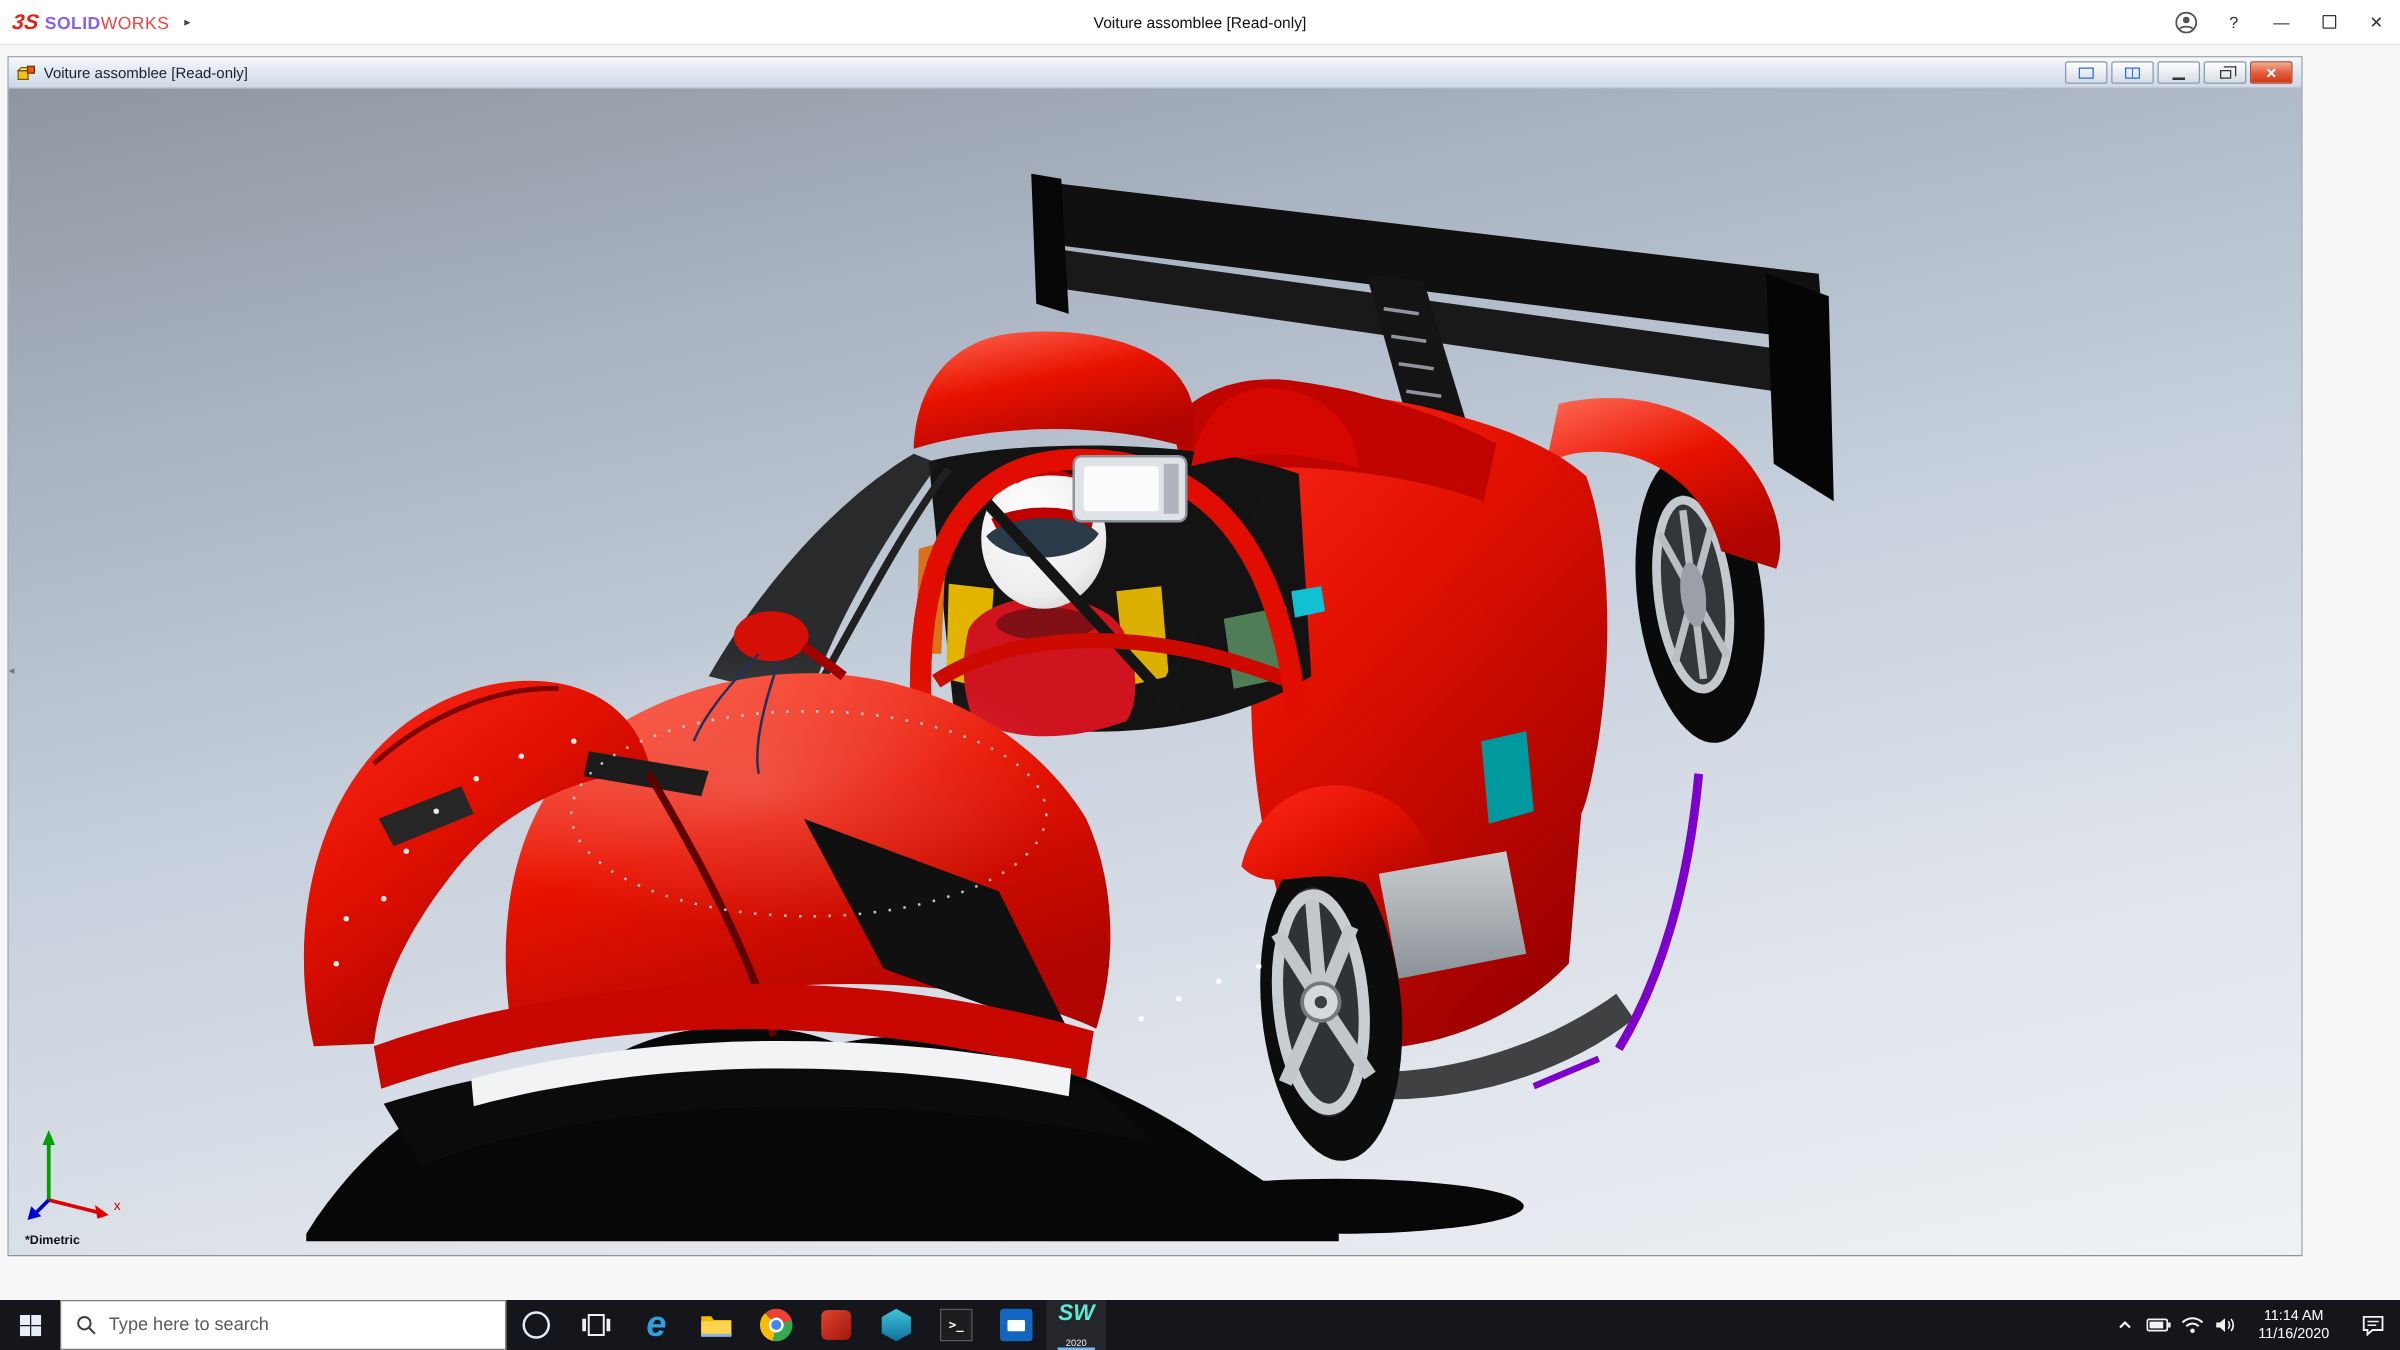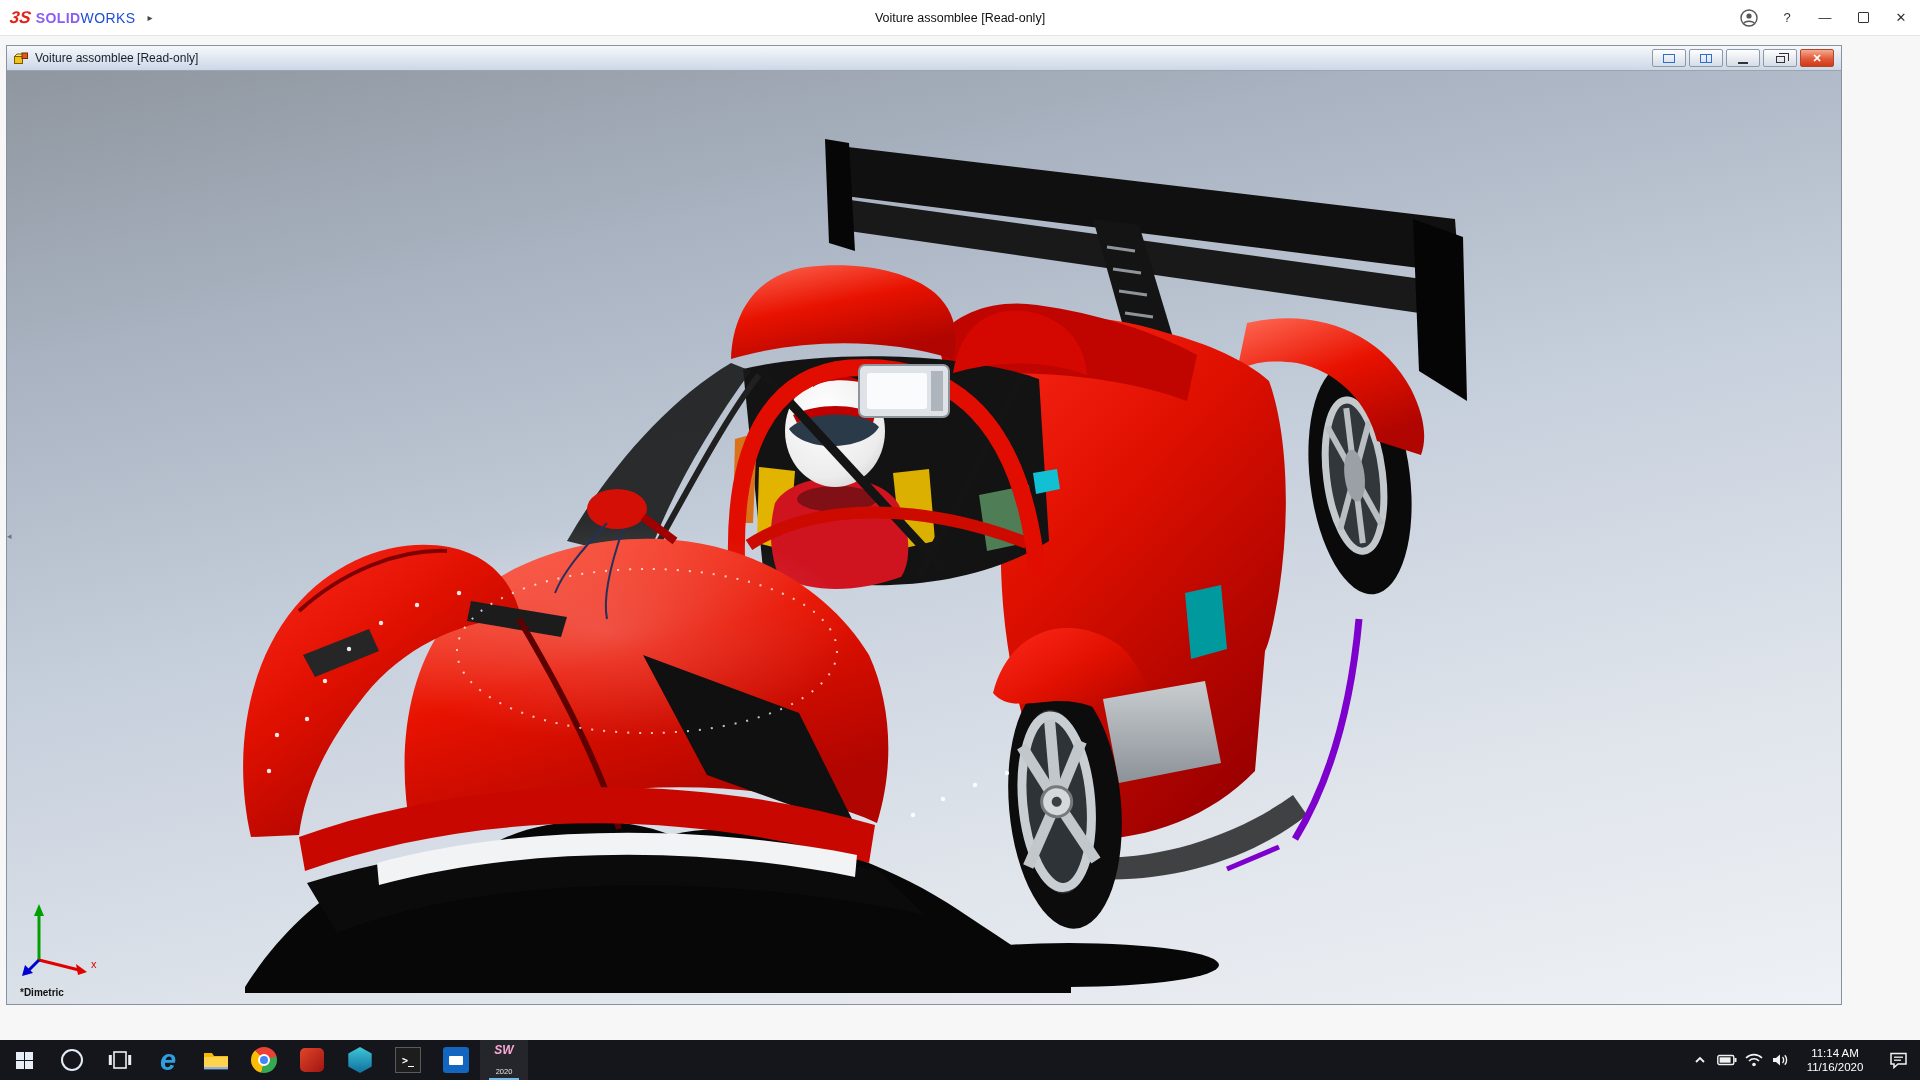--- a/index.html
+++ b/index.html
@@ -4,21 +4,21 @@
 <style>
   * { margin:0; padding:0; box-sizing:border-box; }
   html,body { width:1920px; height:1080px; overflow:hidden; font-family:"Liberation Sans",sans-serif; }
   .screen { position:relative; width:1920px; height:1080px; background:#f7f7f7; overflow:hidden; }
 
   
   .titlebar { position:absolute; top:0; left:0; width:100%; height:36px; background:#ffffff; border-bottom:1px solid #e6e6e6; display:flex; align-items:center; z-index:30; }
   .brand { display:flex; align-items:baseline; padding-left:10px; z-index:2; }
   .logo-mark { font-style:italic; font-weight:700; color:#e2231a; font-size:17px; transform:skewX(-8deg); margin-right:5px; }
   .brand-bold { font-weight:700; color:#8b5cf6; font-size:14px; letter-spacing:.4px; }
-  .brand-light { font-weight:400; color:#1d4ed8; font-size:14px; letter-spacing:.4px; }
+  .brand-light { font-weight:400; color:#ef4444; font-size:14px; letter-spacing:.4px; }
   .flyout { color:#444; font-size:10px; margin-left:12px; cursor:pointer; align-self:center; }
   .app-title { position:absolute; left:0; right:0; top:0; height:36px; line-height:36px; text-align:center; font-size:12.5px; color:#111; pointer-events:none; }
   .win-controls { margin-left:auto; display:flex; align-items:center; height:100%; z-index:2; }
   .wc { width:38px; height:100%; display:flex; align-items:center; justify-content:center; font-size:13px; color:#333; cursor:pointer; }
   .wc-max span { width:11px; height:11px; border:1.5px solid #333; display:block; border-radius:1px; }
 
   
   .mdi { position:absolute; top:37px; left:0; right:0; bottom:40px; background:#f7f7f7; }
   .doc-window { position:absolute; left:6px; top:8px; width:1836px; height:960px; border:1px solid #89929f; background:#fff; }
   .doc-titlebar { height:25px; background:linear-gradient(#f5f8fc,#ccd7e6); display:flex; align-items:center; padding:0 4px; border-bottom:1px solid #9aa4b2; }
@@ -53,21 +53,21 @@
   .cortana-ring { width:22px; height:22px; border-radius:50%; border:2px solid #e3ebf4; }
   .edge-e { font-size:29px; font-weight:700; color:#2f9fe0; line-height:1; font-style:italic; }
   .chrome-ic { width:26px; height:26px; border-radius:50%; background:conic-gradient(from -45deg,#ea4335 0 33%,#34a853 0 66%,#fbbc05 0 100%); position:relative; }
   .chrome-ic::after { content:""; position:absolute; inset:7px; border-radius:50%; background:#4285f4; border:2px solid #fff; }
   .red-app-ic { width:24px; height:24px; border-radius:5px; background:linear-gradient(135deg,#e0452a,#a01510); }
   .sw-hex-ic { width:26px; height:26px; background:linear-gradient(#3fc6d8,#0f6f9e); clip-path:polygon(50% 0,95% 25%,95% 75%,50% 100%,5% 75%,5% 25%); }
   .cmd-ic { width:26px; height:26px; background:#1d1d1d; border:1px solid #5a5a5a; color:#fff; font-family:"DejaVu Sans Mono",monospace; font-size:10px; font-weight:700; display:flex; align-items:center; justify-content:center; }
   .blue-app-ic { width:26px; height:26px; background:#1266c0; border-radius:3px; display:flex; align-items:center; justify-content:center; }
   .blue-app-ic span { width:14px; height:9px; background:#fff; display:block; border-radius:1px; }
   .sw2020-ic { display:flex; flex-direction:column; align-items:center; line-height:1; }
-  .sw2020-ic .sw { color:#f9a8d4; font-weight:700; font-size:12px; font-style:italic; }
+  .sw2020-ic .sw { color:#5eead4; font-weight:700; font-size:18px; font-style:italic; }
   .sw2020-ic .yr { color:#e8e8e8; font-size:7.5px; margin-top:12px; }
   .tray { margin-left:auto; display:flex; align-items:center; height:100%; }
   .tray-btn { width:27px; height:40px; display:flex; align-items:center; justify-content:center; cursor:pointer; }
   .clock { width:82px; text-align:center; color:#fff; font-size:11.5px; line-height:14px; padding:0 4px; cursor:default; }
   .action-btn { width:44px; height:40px; display:flex; align-items:center; justify-content:center; cursor:pointer; }
 </style>
 </head>
 <body>
 
 <div class="screen">
@@ -305,20 +305,27 @@
 
   <footer class="taskbar">
     <div class="start">
       <svg width="17" height="17" viewBox="0 0 17 17">
           <rect x="0" y="0" width="8" height="8" fill="#e8eef6"></rect>
           <rect x="9" y="0" width="8" height="8" fill="#e8eef6"></rect>
           <rect x="0" y="9" width="8" height="8" fill="#e8eef6"></rect>
           <rect x="9" y="9" width="8" height="8" fill="#e8eef6"></rect>
         </svg>
     </div>
+    <div class="search">
+      <svg width="16" height="16" viewBox="0 0 16 16">
+          <circle cx="6.5" cy="6.5" r="5" fill="none" stroke="#3c3c3c" stroke-width="1.6"></circle>
+          <line x1="10.2" y1="10.2" x2="15" y2="15" stroke="#3c3c3c" stroke-width="1.6"></line>
+        </svg>
+      <input type="text" placeholder="Type here to search" style="">
+    </div>
     <div class="task-btn">
         <span class="cortana-ring"></span>
       </div>
     <div class="task-btn">
       <svg width="24" height="22" viewBox="0 0 24 22">
           <rect x="6" y="3" width="12" height="16" fill="none" stroke="#eceff3" stroke-width="1.6"></rect>
           <rect x="0.8" y="6" width="3" height="10" fill="#eceff3"></rect>
           <rect x="20.2" y="6" width="3" height="10" fill="#eceff3"></rect>
         </svg>
     </div>

